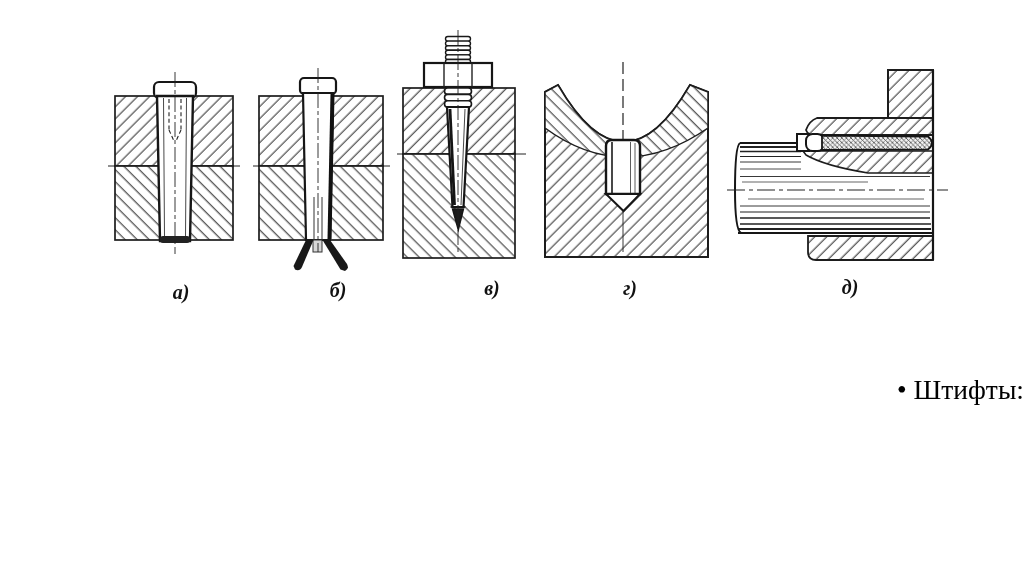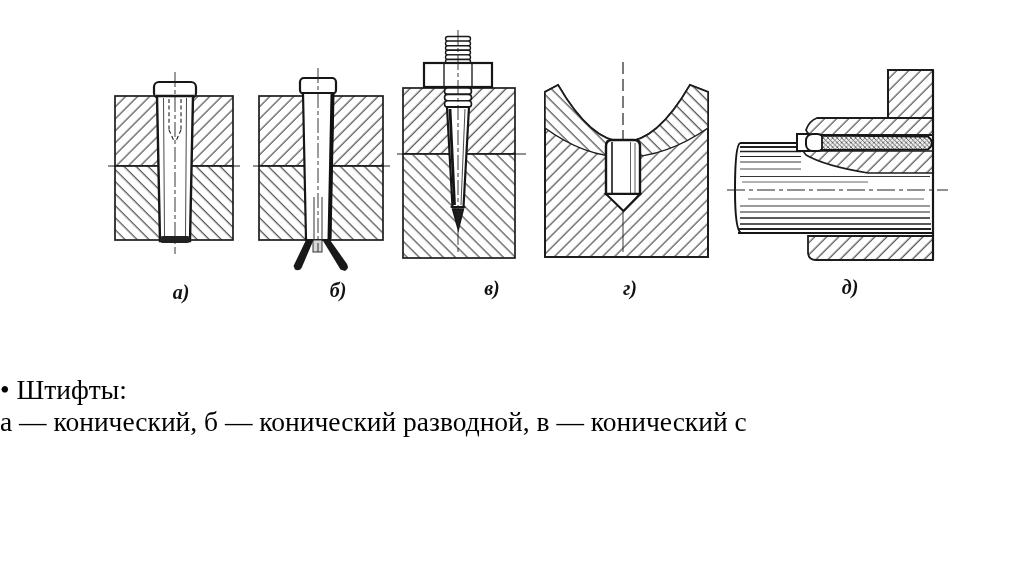--- a/index.html
+++ b/index.html
@@ -7,21 +7,21 @@
     position:relative;
     width:1024px;height:576px;
     background:#ffffff;
     overflow:hidden;
     font-family:"Liberation Serif", serif;
   }
   .drawing{position:absolute;top:0;left:0;}
   .caption{
     position:absolute;
     top:374px;left:0;width:1024px;
-    text-align:left;
+    text-align:right;
     color:#000;
     font-size:27.5px;
     line-height:31.5px;
     font-family:"Liberation Serif", serif;
   }
   .fig-label{
     font-family:"Liberation Serif", serif;
     font-style:italic;
     font-weight:600;
     font-size:20px;
@@ -163,16 +163,15 @@
 
       <path d="M808,236 L933,236 L933,260 L816,260 Q808,260 808,252 Z" fill="url(#hUp)" stroke="#1d1d1d" stroke-width="1.8"></path>
       <line x1="933" y1="70" x2="933" y2="260" stroke="#161616" stroke-width="2.2"></line>
       <line x1="727" y1="190" x2="948" y2="190" stroke="#222" stroke-width="1" stroke-dasharray="18 4 4 4"></line>
       <text class="fig-label" x="850" y="294" text-anchor="middle">д)</text>
     </g>
   </svg>
 
   <div class="caption">
     <div>• Штифты:</div>
-    <div>а — конический, б — конический разводной, в — конический с</div>
   </div>
 
 </div>
 
 </body></html>

